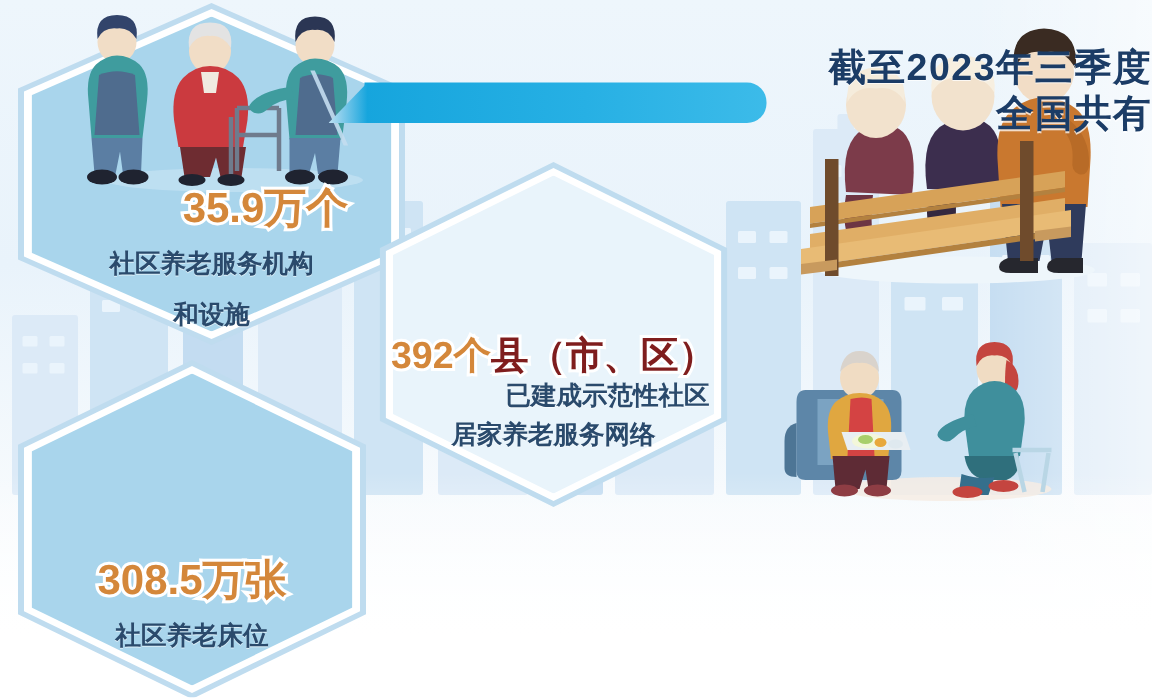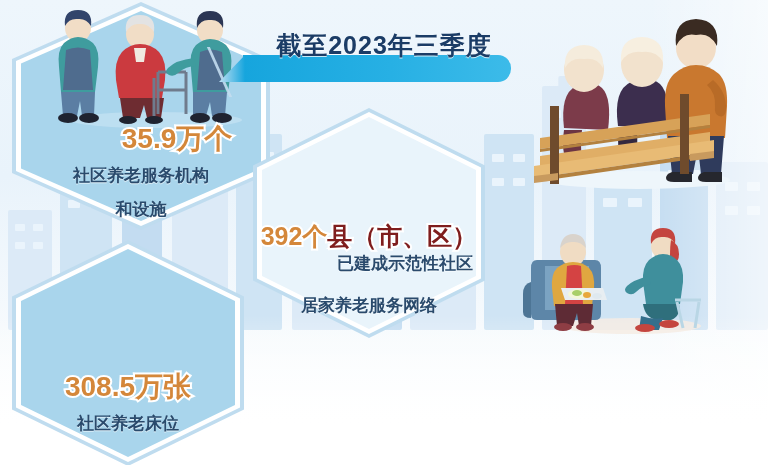--- a/index.html
+++ b/index.html
@@ -57,20 +57,21 @@
   .title{
     position:absolute;left:0;top:30px;width:768px;
     text-align:center;pointer-events:none;
   }
   .title .l1,.title .l2{
     display:block;
     color:#1b3c66;
     font-weight:bold;
     letter-spacing:1px;
     text-shadow:0 1px 0 rgba(255,255,255,.75);
+    text-align:right;
   }
   .title .l1{font-size:25px;line-height:30px;}
   .title .l2{font-size:25px;line-height:32px;}
 
   
   .hex{
     position:absolute;
   }
   .hex .outer,.hex .mid,.hex .inner{
     position:absolute;left:0;top:0;width:100%;height:100%;
@@ -116,21 +117,21 @@
     color:#2a4a6c;font-weight:bold;font-size:17px;
     text-shadow:0 1px 0 rgba(255,255,255,.6);
   }
 
   #h1num{top:118px;font-size:28px;padding-left:36px;}
   #h1c1{top:162px;}
   #h1c2{top:196px;}
 
   #h2num{top:112px;font-size:25px;}
   #h2c1{top:144px;padding-left:36px;}
-  #h2c2{top:186px;text-align:center;}
+  #h2c2{top:170px;text-align:center;}
 
   #h3num{top:128px;font-size:28px;}
   #h3c1{top:172px;}
 
   
   .illus{position:absolute;}
   #illus1{left:22px;top:8px;width:238px;height:120px;}
   #illus2{left:266px;top:118px;width:206px;height:110px;}
   #illus4{left:520px;top:8px;width:230px;height:185px;}
 </style>
@@ -372,15 +373,16 @@
 
       <div class="num" id="h3num">308.5万张</div>
       <div class="cap-line" id="h3c1">社区养老床位</div>
     </div>
   </div>
 
   <div class="banner-tail"></div>
   <div class="banner"></div>
   <div class="title">
     <span class="l1">截至2023年三季度</span>
+    <span class="l2">全国共有</span>
   </div>
 
 </div>
 
 </body></html>

